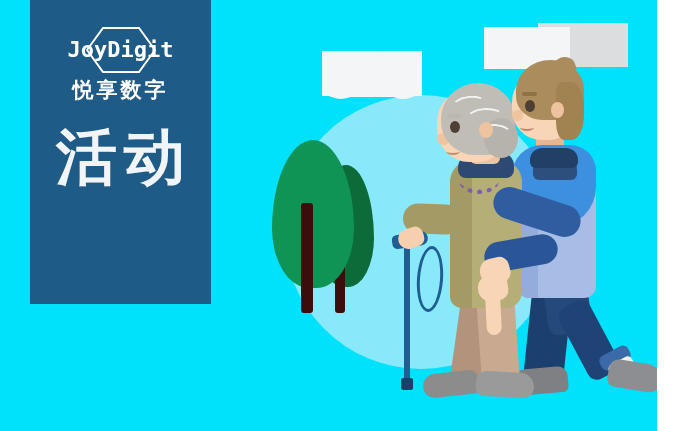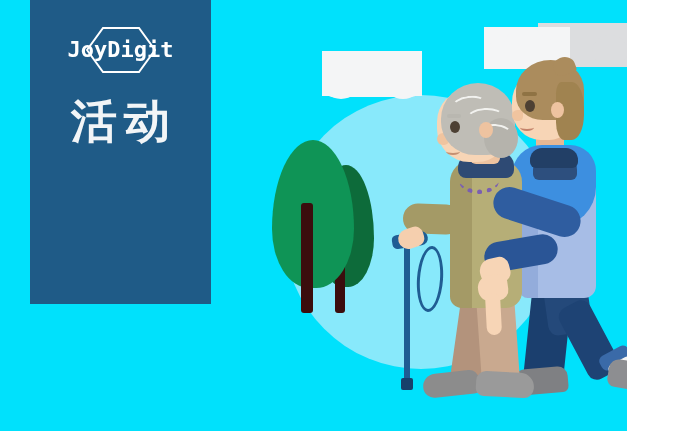--- a/index.html
+++ b/index.html
@@ -3,26 +3,25 @@
 <meta charset="utf-8">
 <title>活动管理</title>
 <style>
   html, body {
     margin: 0;
     padding: 0;
     background: #ffffff;
   }
   #stage {
     position: relative;
-    width: 607px;
+    width: 657px;
     height: 431px;
     overflow: hidden;
     font-family: "Liberation Sans", sans-serif;
     background: #22c55e;
-    padding-left: 20px;
   }
   #bg-cyan {
     position: absolute;
     inset: 0;
     background: #00e1fc;
   }
   
   #halo {
     position: absolute;
     left: 284px;
@@ -437,21 +436,21 @@
     font-weight: bold;
     letter-spacing: 3px;
     line-height: 1;
   }
   #panel-title {
     margin-top: 24px;
     display: flex;
     flex-direction: column;
     align-items: center;
     color: #f2f5f7;
-    font-size: 46px;
+    font-size: 61px;
     font-weight: bold;
     line-height: 1.09;
     letter-spacing: 7px;
   }
   #panel-title span { display: block; text-indent: 7px; }
 </style>
 </head>
 <body>
 
 <div id="stage">
@@ -552,20 +551,21 @@
 
   <div id="panel">
 
     <div id="logo-block">
       <div id="logo-mark">
         <svg id="logo-hex" width="70" height="46" viewBox="0 0 70 46">
           <polygon points="17,1 53,1 69,23 53,45 17,45 1,23" fill="none" stroke="#ffffff" stroke-width="2"></polygon>
         </svg>
         <div id="logo-wordmark">JoyDigit</div>
       </div>
+      <div id="logo-cn">悦享数字</div>
     </div>
 
     <div id="panel-title">
       <span>活动</span>
     </div>
 
   </div>
 
 </div>
 

